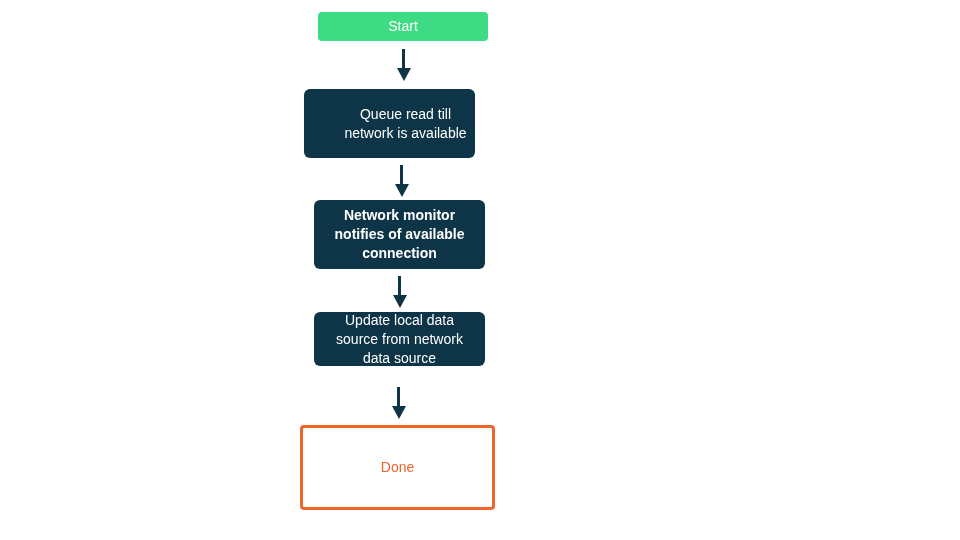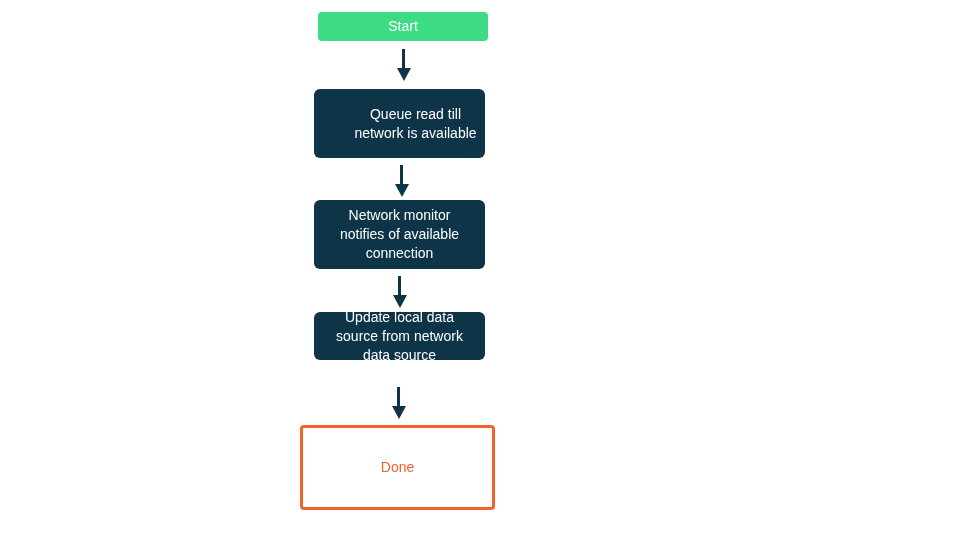--- a/index.html
+++ b/index.html
@@ -32,23 +32,23 @@
     background: var(--start-bg, #3ddc84);
     color: var(--node-text, #ffffff);
     border-radius: 4px;
   }
   .node-process {
     width: 171px; height: 69px;
     background: var(--process-bg, #0e3447);
     color: var(--node-text, #ffffff);
     border-radius: 6px;
   }
-  .node-queue   { left: 314px; top: 89px; padding-left: 32px; }
-  .node-monitor { left: 314px; top: 200px; }
-  .node-update  { left: 314px; top: 312px; height: 48px; }
+  .node-queue   { left: 304px; top: 89px; padding-left: 32px; }
+  .node-monitor { left: 314px; top: 200px; font-weight: bold; }
+  .node-update  { left: 314px; top: 312px; height: 54px; }
   .node-done {
     left: 300px; top: 425px;
     width: 195px; height: 85px;
     background: #ffffff;
     border: 3px solid var(--end-border, #f2622b);
     color: var(--end-text, #f2622b);
     border-radius: 4px;
   }
   .arrow {
     position: absolute;

